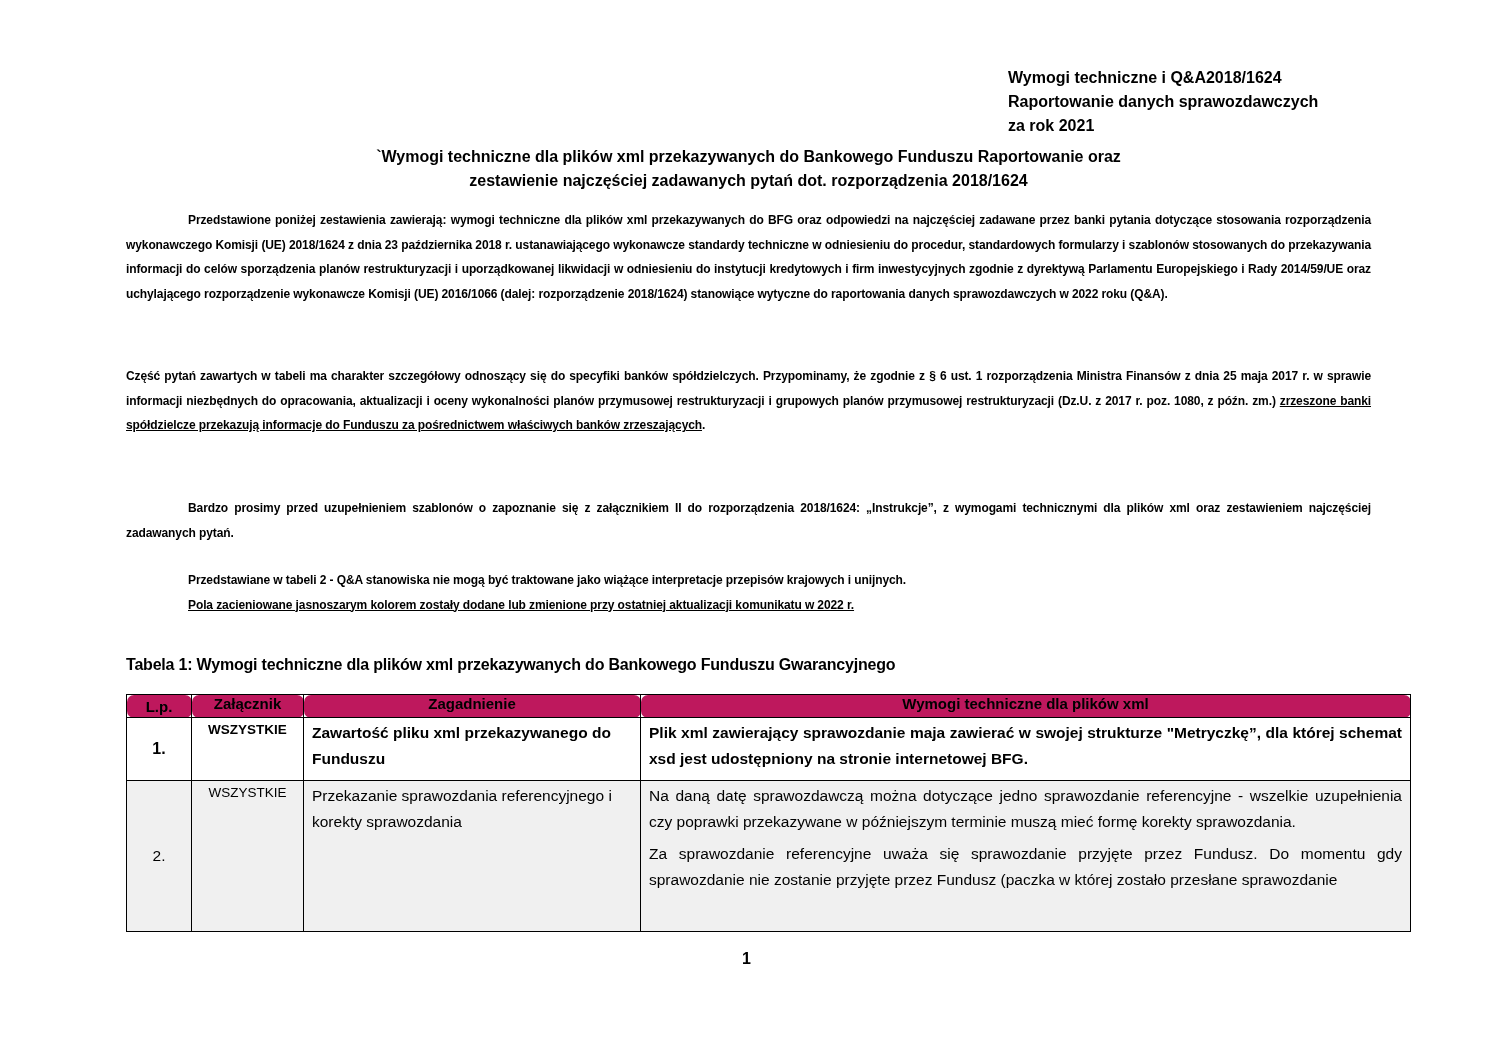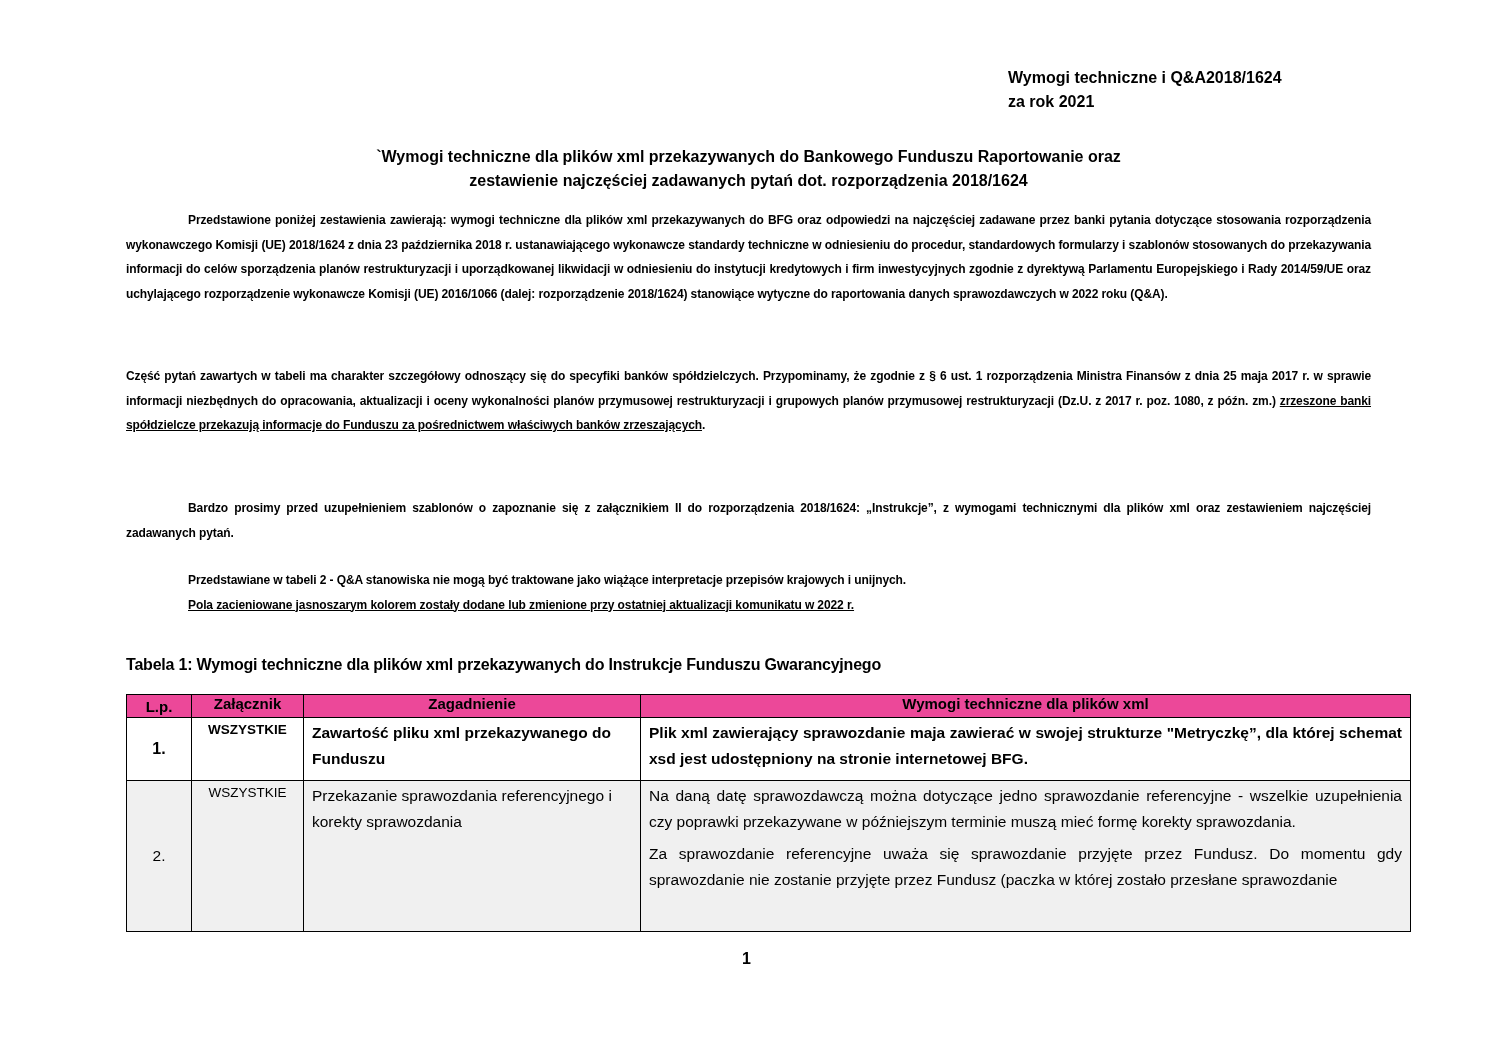--- a/index.html
+++ b/index.html
@@ -32,22 +32,22 @@
     .table-title {
       position: absolute; left: 126px; top: 656px; font-weight: bold; font-size: 16px;
       white-space: nowrap; letter-spacing: -0.2px;
     }
     table.req {
       position: absolute; left: 126px; top: 694px; width: 1285px;
       border-collapse: collapse; font-size: 15.5px;
     }
     table.req th, table.req td { border: 1.5px solid #000; vertical-align: top; }
     table.req th {
-      background: #ec4899; font-weight: bold; text-align: center;
-      height: 22px; padding: 0 4px; font-size: 15px;
+      background: #be185d; font-weight: bold; text-align: center;
+      height: 22px; padding: 0 4px; font-size: 15px; border-radius: 7px;
     }
     table.req td { padding: 2px 8px; line-height: 26px; }
     .col-lp { width: 48px; text-align: center; vertical-align: middle !important; }
     .col-zal { width: 95px; text-align: center; font-size: 13.5px; line-height: 20px !important; padding-top: 2px !important; }
     .col-zag { width: 320px; }
     .row1 td { background: #ffffff; font-weight: bold; height: 58px; }
     .row1 .col-lp { font-size: 16px; }
     .row2 td { background: #f0f0f0; font-weight: normal; height: 146px; }
     .justify { text-align: justify; }
     .cell-p { margin: 0 0 6px 0; }
@@ -55,40 +55,41 @@
       position: absolute; left: 742px; top: 950px; font-weight: bold; font-size: 16px;
     }
   </style>
 </head>
 <body>
 
 <div class="page">
 
   <div class="header-block">
     <div>Wymogi techniczne i Q&amp;A2018/1624</div>
+    <div>Raportowanie danych sprawozdawczych</div>
     <div>za rok 2021</div>
   </div>
 
   <div class="doc-title">
     <div>`Wymogi techniczne dla plików xml przekazywanych do Bankowego Funduszu Raportowanie oraz</div>
     <div>zestawienie najczęściej zadawanych pytań dot. rozporządzenia 2018/1624</div>
   </div>
 
   <div class="para p1"><span class="indent"></span><span>Przedstawione poniżej zestawienia zawierają: wymogi techniczne dla plików xml przekazywanych do BFG oraz odpowiedzi na najczęściej zadawane przez banki pytania dotyczące stosowania rozporządzenia wykonawczego Komisji (UE) 2018/1624 z dnia 23 października 2018 r. ustanawiającego wykonawcze standardy techniczne w odniesieniu do procedur, standardowych formularzy i szablonów stosowanych do przekazywania informacji do celów sporządzenia planów restrukturyzacji i uporządkowanej likwidacji w odniesieniu do instytucji kredytowych i firm inwestycyjnych zgodnie z dyrektywą Parlamentu Europejskiego i Rady 2014/59/UE oraz uchylającego rozporządzenie wykonawcze Komisji (UE) 2016/1066 (dalej: rozporządzenie 2018/1624) stanowiące wytyczne do raportowania danych sprawozdawczych w 2022 roku (Q&amp;A).</span></div>
 
   <div class="para p2"><span>Część pytań zawartych w tabeli ma charakter szczegółowy odnoszący się do specyfiki banków spółdzielczych. Przypominamy, że zgodnie z § 6 ust. 1 rozporządzenia Ministra Finansów z dnia 25 maja 2017 r. w sprawie informacji niezbędnych do opracowania, aktualizacji i oceny wykonalności planów przymusowej restrukturyzacji i grupowych planów przymusowej restrukturyzacji (Dz.U. z 2017 r. poz. 1080, z późn. zm.) </span><span class="u">zrzeszone banki spółdzielcze przekazują informacje do Funduszu za pośrednictwem właściwych banków zrzeszających</span><span>.</span></div>
 
   <div class="para p3"><span class="indent"></span><span>Bardzo prosimy przed uzupełnieniem szablonów o zapoznanie się z załącznikiem II do rozporządzenia 2018/1624: „Instrukcje”, z wymogami technicznymi dla plików xml oraz zestawieniem najczęściej zadawanych pytań.</span></div>
 
   <div class="para p4">
     <div>Przedstawiane w tabeli 2 - Q&amp;A stanowiska nie mogą być traktowane jako wiążące interpretacje przepisów krajowych i unijnych.</div>
     <div class="u">Pola zacieniowane jasnoszarym kolorem zostały dodane lub zmienione przy ostatniej aktualizacji komunikatu w 2022 r.</div>
   </div>
 
-  <div class="table-title">Tabela 1: Wymogi techniczne dla plików xml przekazywanych do Instrukcje Funduszu Gwarancyjnego</div>
+  <div class="table-title">Tabela 1: Wymogi techniczne dla plików xml przekazywanych do Bankowego Funduszu Gwarancyjnego</div>
 
   <table class="req">
     <thead>
       <tr>
         <th class="col-lp">L.p.</th>
         <th class="col-zal-h" style="width:95px">Załącznik</th>
         <th class="col-zag">Zagadnienie</th>
         <th>Wymogi techniczne dla plików xml</th>
       </tr>
     </thead>

